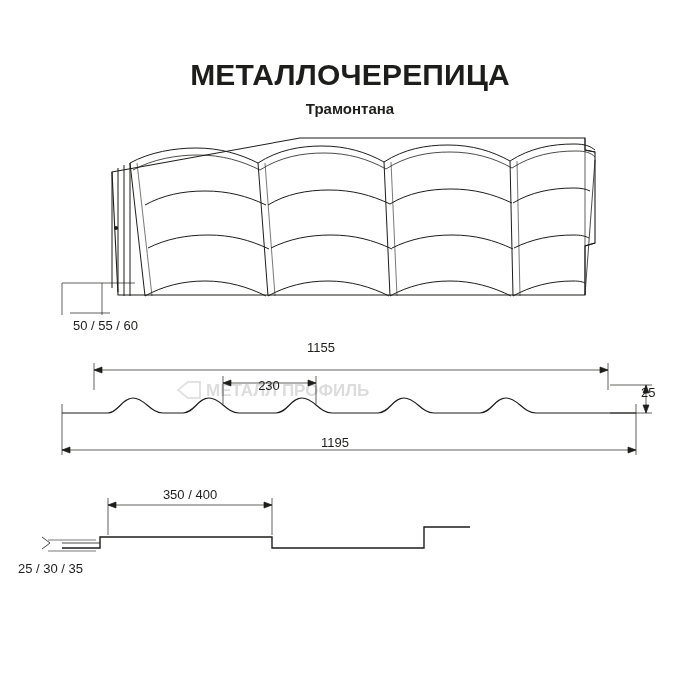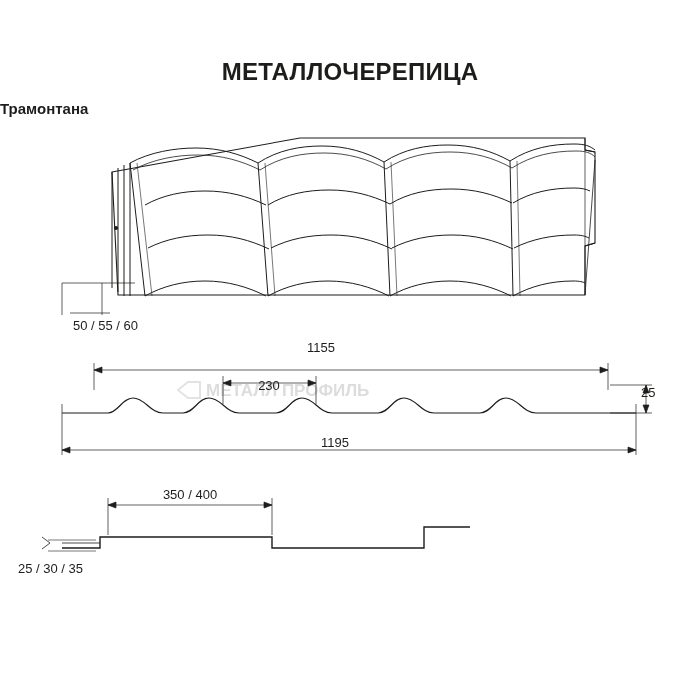--- a/index.html
+++ b/index.html
@@ -10,29 +10,29 @@
     color:#1d1d1b;
     position:relative;
     overflow:hidden;
   }
   .page{position:absolute;inset:0;}
   .title{
     position:absolute;
     left:0;right:0;
     top:58px;
     text-align:center;
-    font-size:24px;
+    font-size:30px;
     font-weight:bold;
     letter-spacing:0.2px;
   }
   .subtitle{
     position:absolute;
     left:0;right:0;
     top:100px;
-    text-align:left;
+    text-align:center;
     font-size:15px;
     font-weight:bold;
   }
   svg{position:absolute;left:0;top:0;}
   .dim-text{
     font-family:"Liberation Sans", sans-serif;
     font-size:13px;
     fill:#1d1d1b;
   }
   .wm-text{

